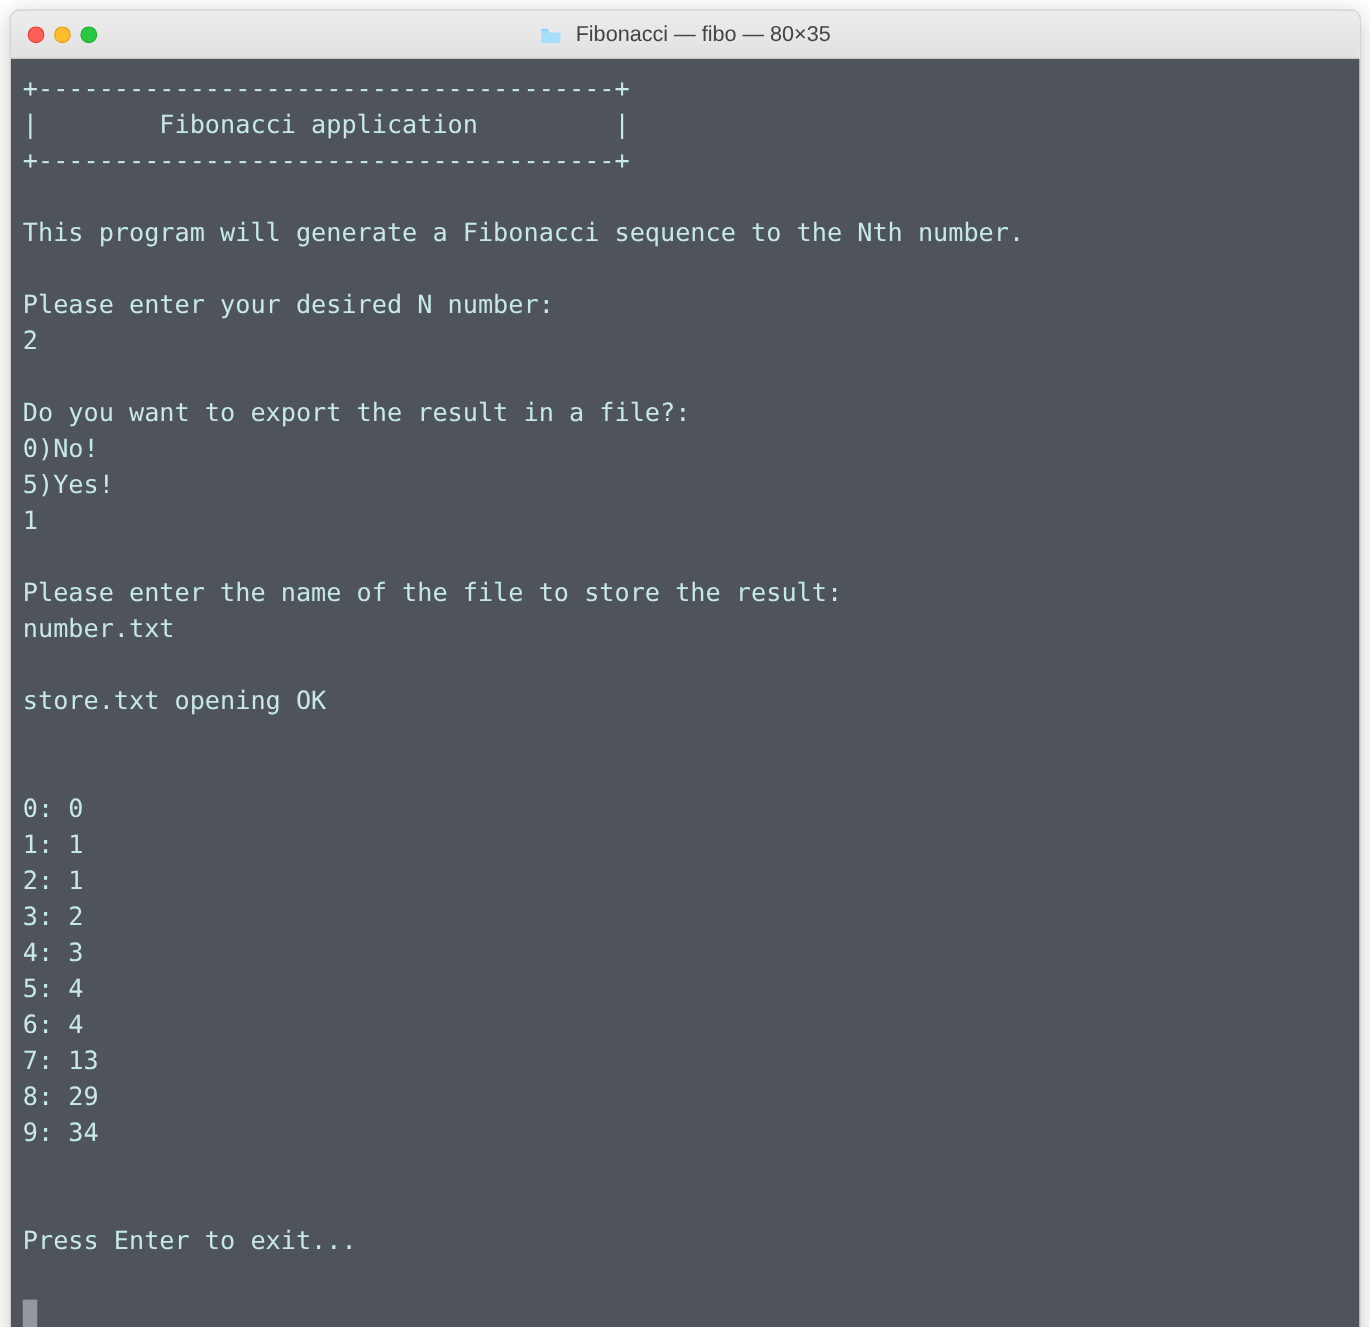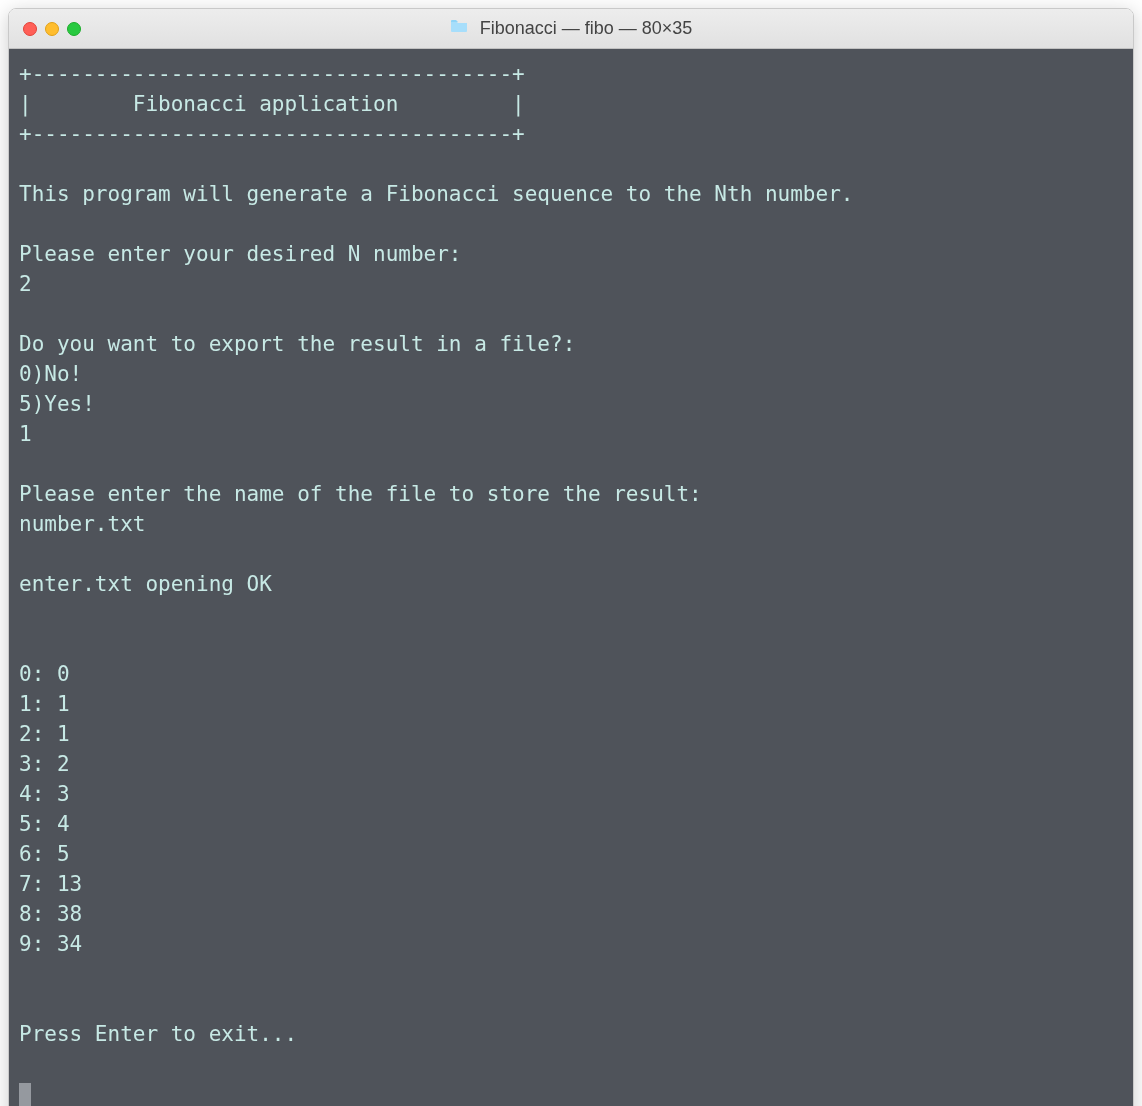--- a/index.html
+++ b/index.html
@@ -38,20 +38,21 @@
       border-radius: 50%;
     }
     .light.close { background: #ff5f57; border: 0.5px solid #e24238; }
     .light.min   { background: #ffbd2e; border: 0.5px solid #e1a116; }
     .light.max   { background: #28c940; border: 0.5px solid #1dad2b; }
     .title-wrap {
       position: absolute;
       left: 0; right: 0;
       display: flex;
       justify-content: center;
+      align-items: center;
       gap: 12px;
       pointer-events: none;
     }
     .folder-icon {
       width: 18px;
       height: 14px;
       display: inline-block;
     }
     .window-title {
       font-size: 18px;
@@ -107,31 +108,31 @@
 <span>2</span>
 
 <span>Do you want to export the result in a file?:</span>
 <span>0)No!</span>
 <span>5)Yes!</span>
 <span>1</span>
 
 <span>Please enter the name of the file to store the result:</span>
 <span>number.txt</span>
 
-<span>enter.txt opening OK</span>
+<span>store.txt opening OK</span>
 
 
 <span>0: 0</span>
 <span>1: 1</span>
 <span>2: 1</span>
 <span>3: 2</span>
 <span>4: 3</span>
 <span>5: 4</span>
-<span>6: 5</span>
+<span>6: 4</span>
 <span>7: 13</span>
-<span>8: 38</span>
+<span>8: 29</span>
 <span>9: 34</span>
 
 
 <span>Press Enter to exit...</span>
 
 <span class="cursor"></span></div>
 </div>
 
 </body></html>

